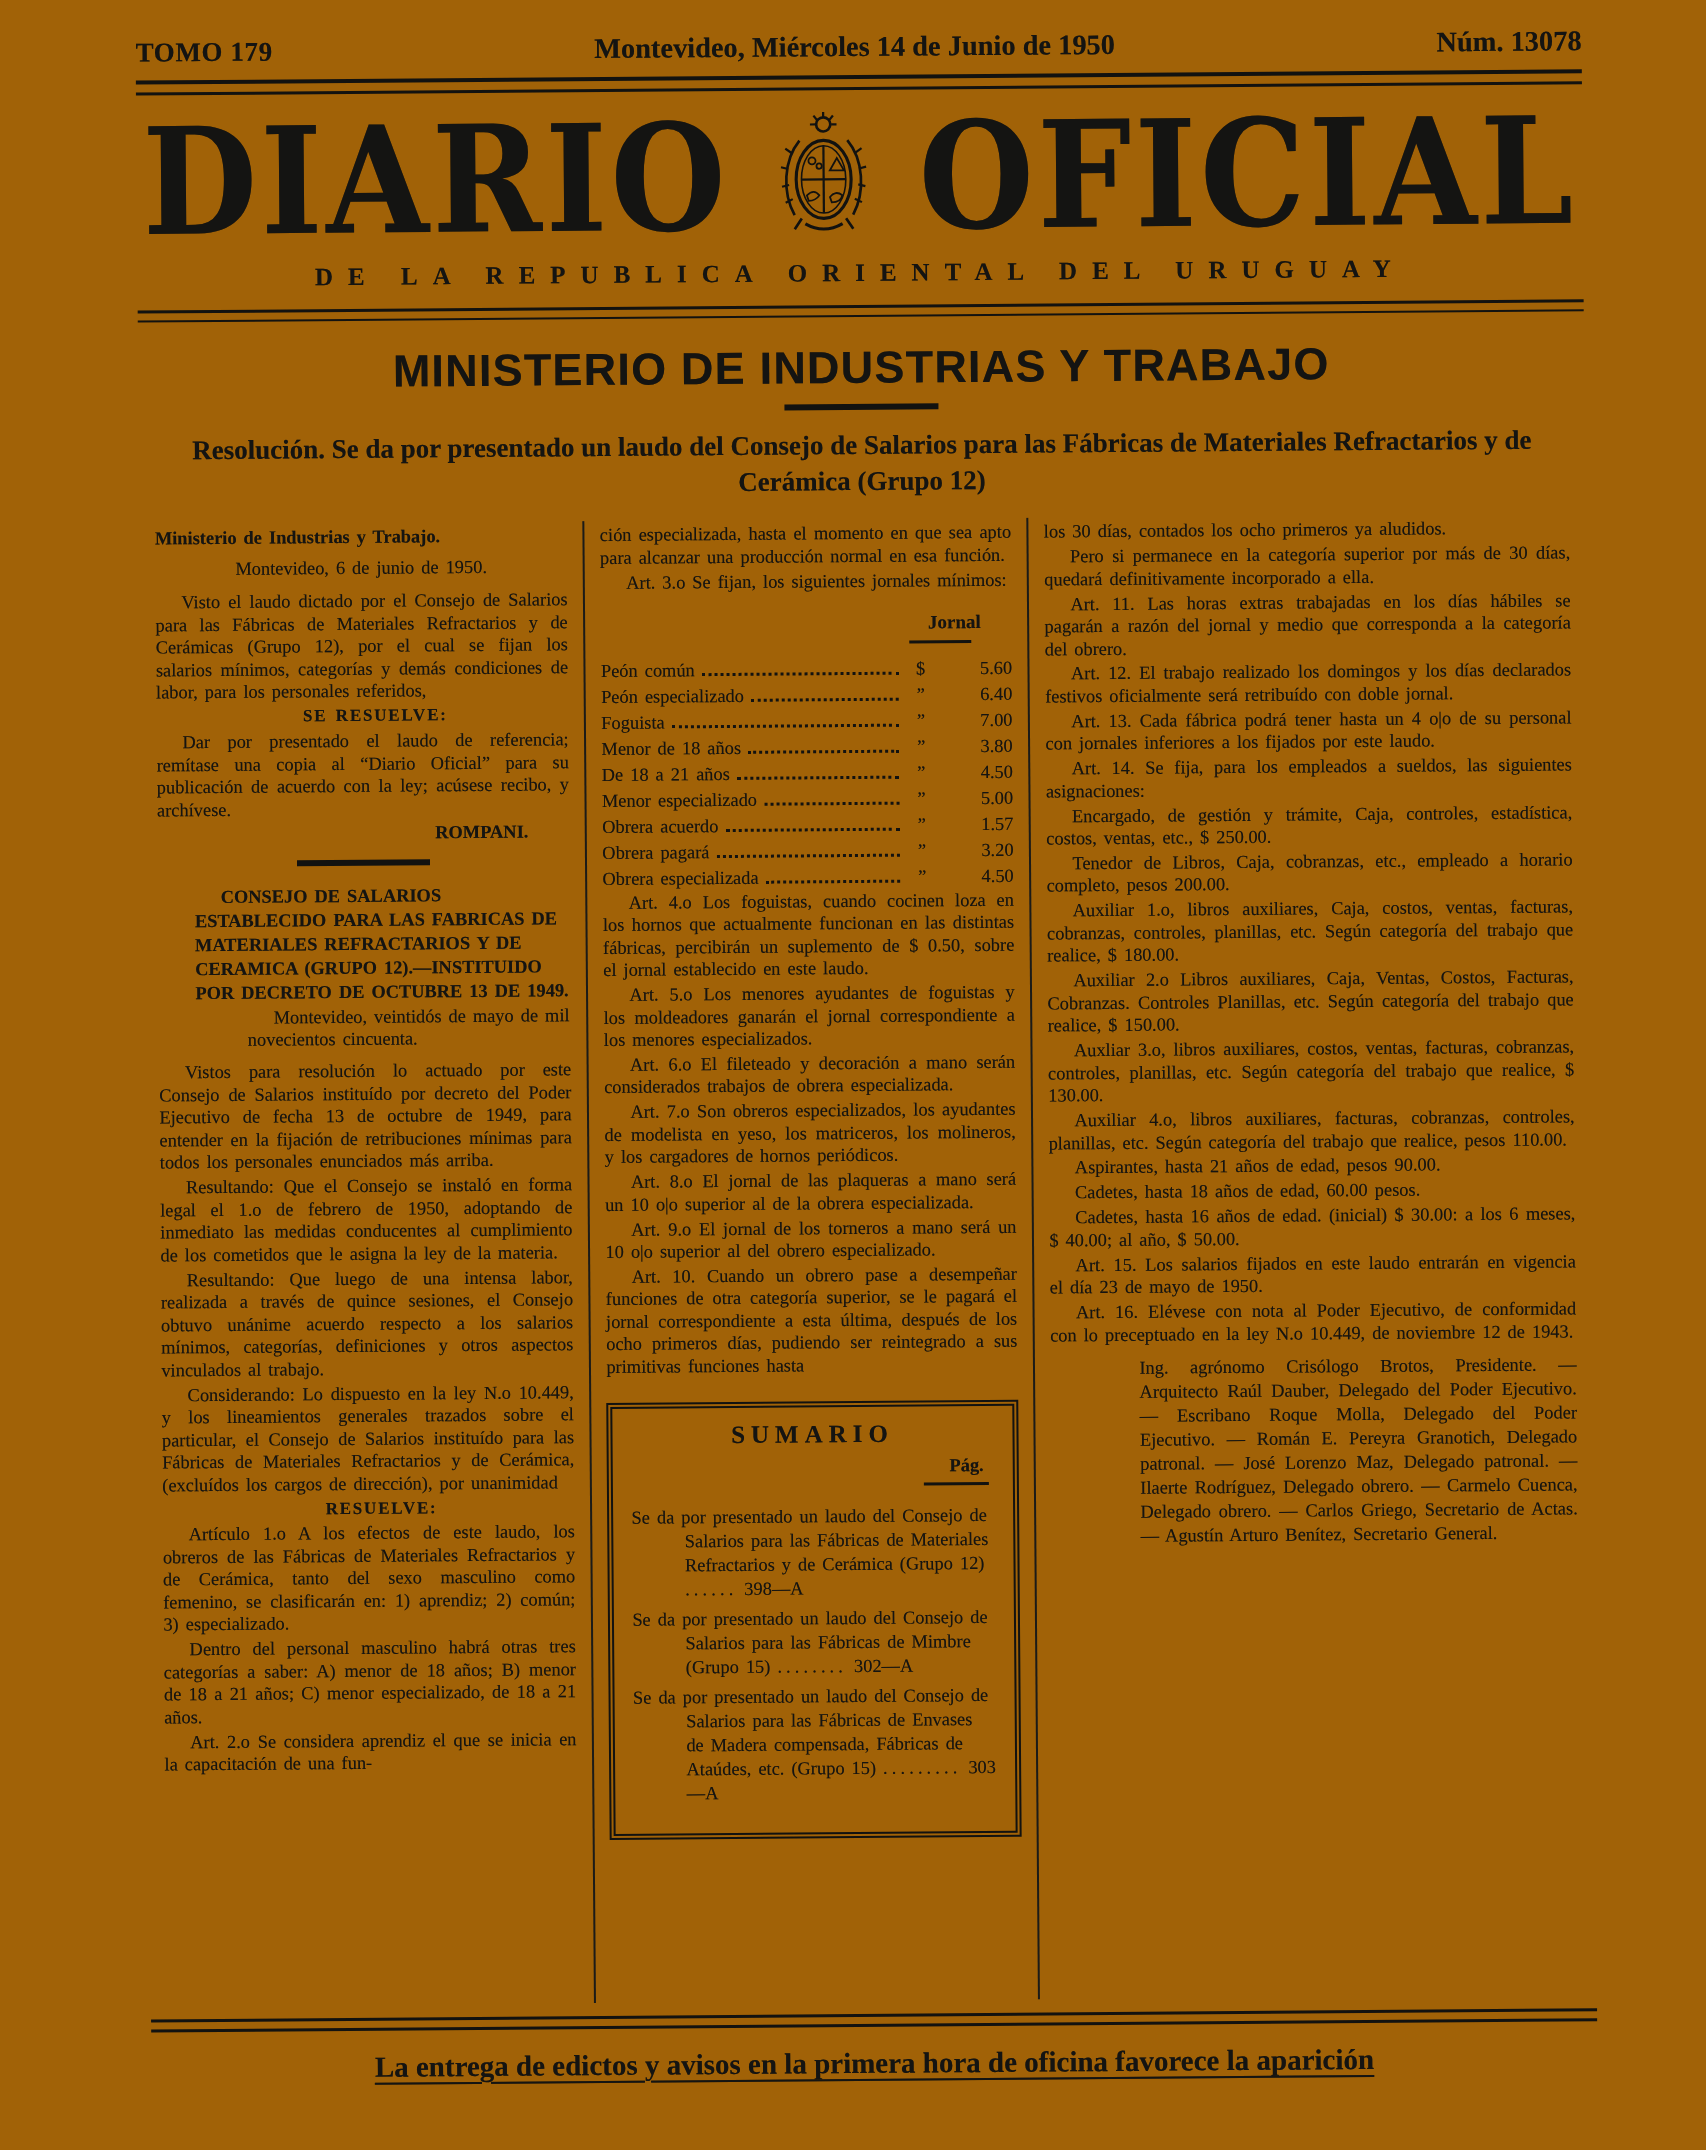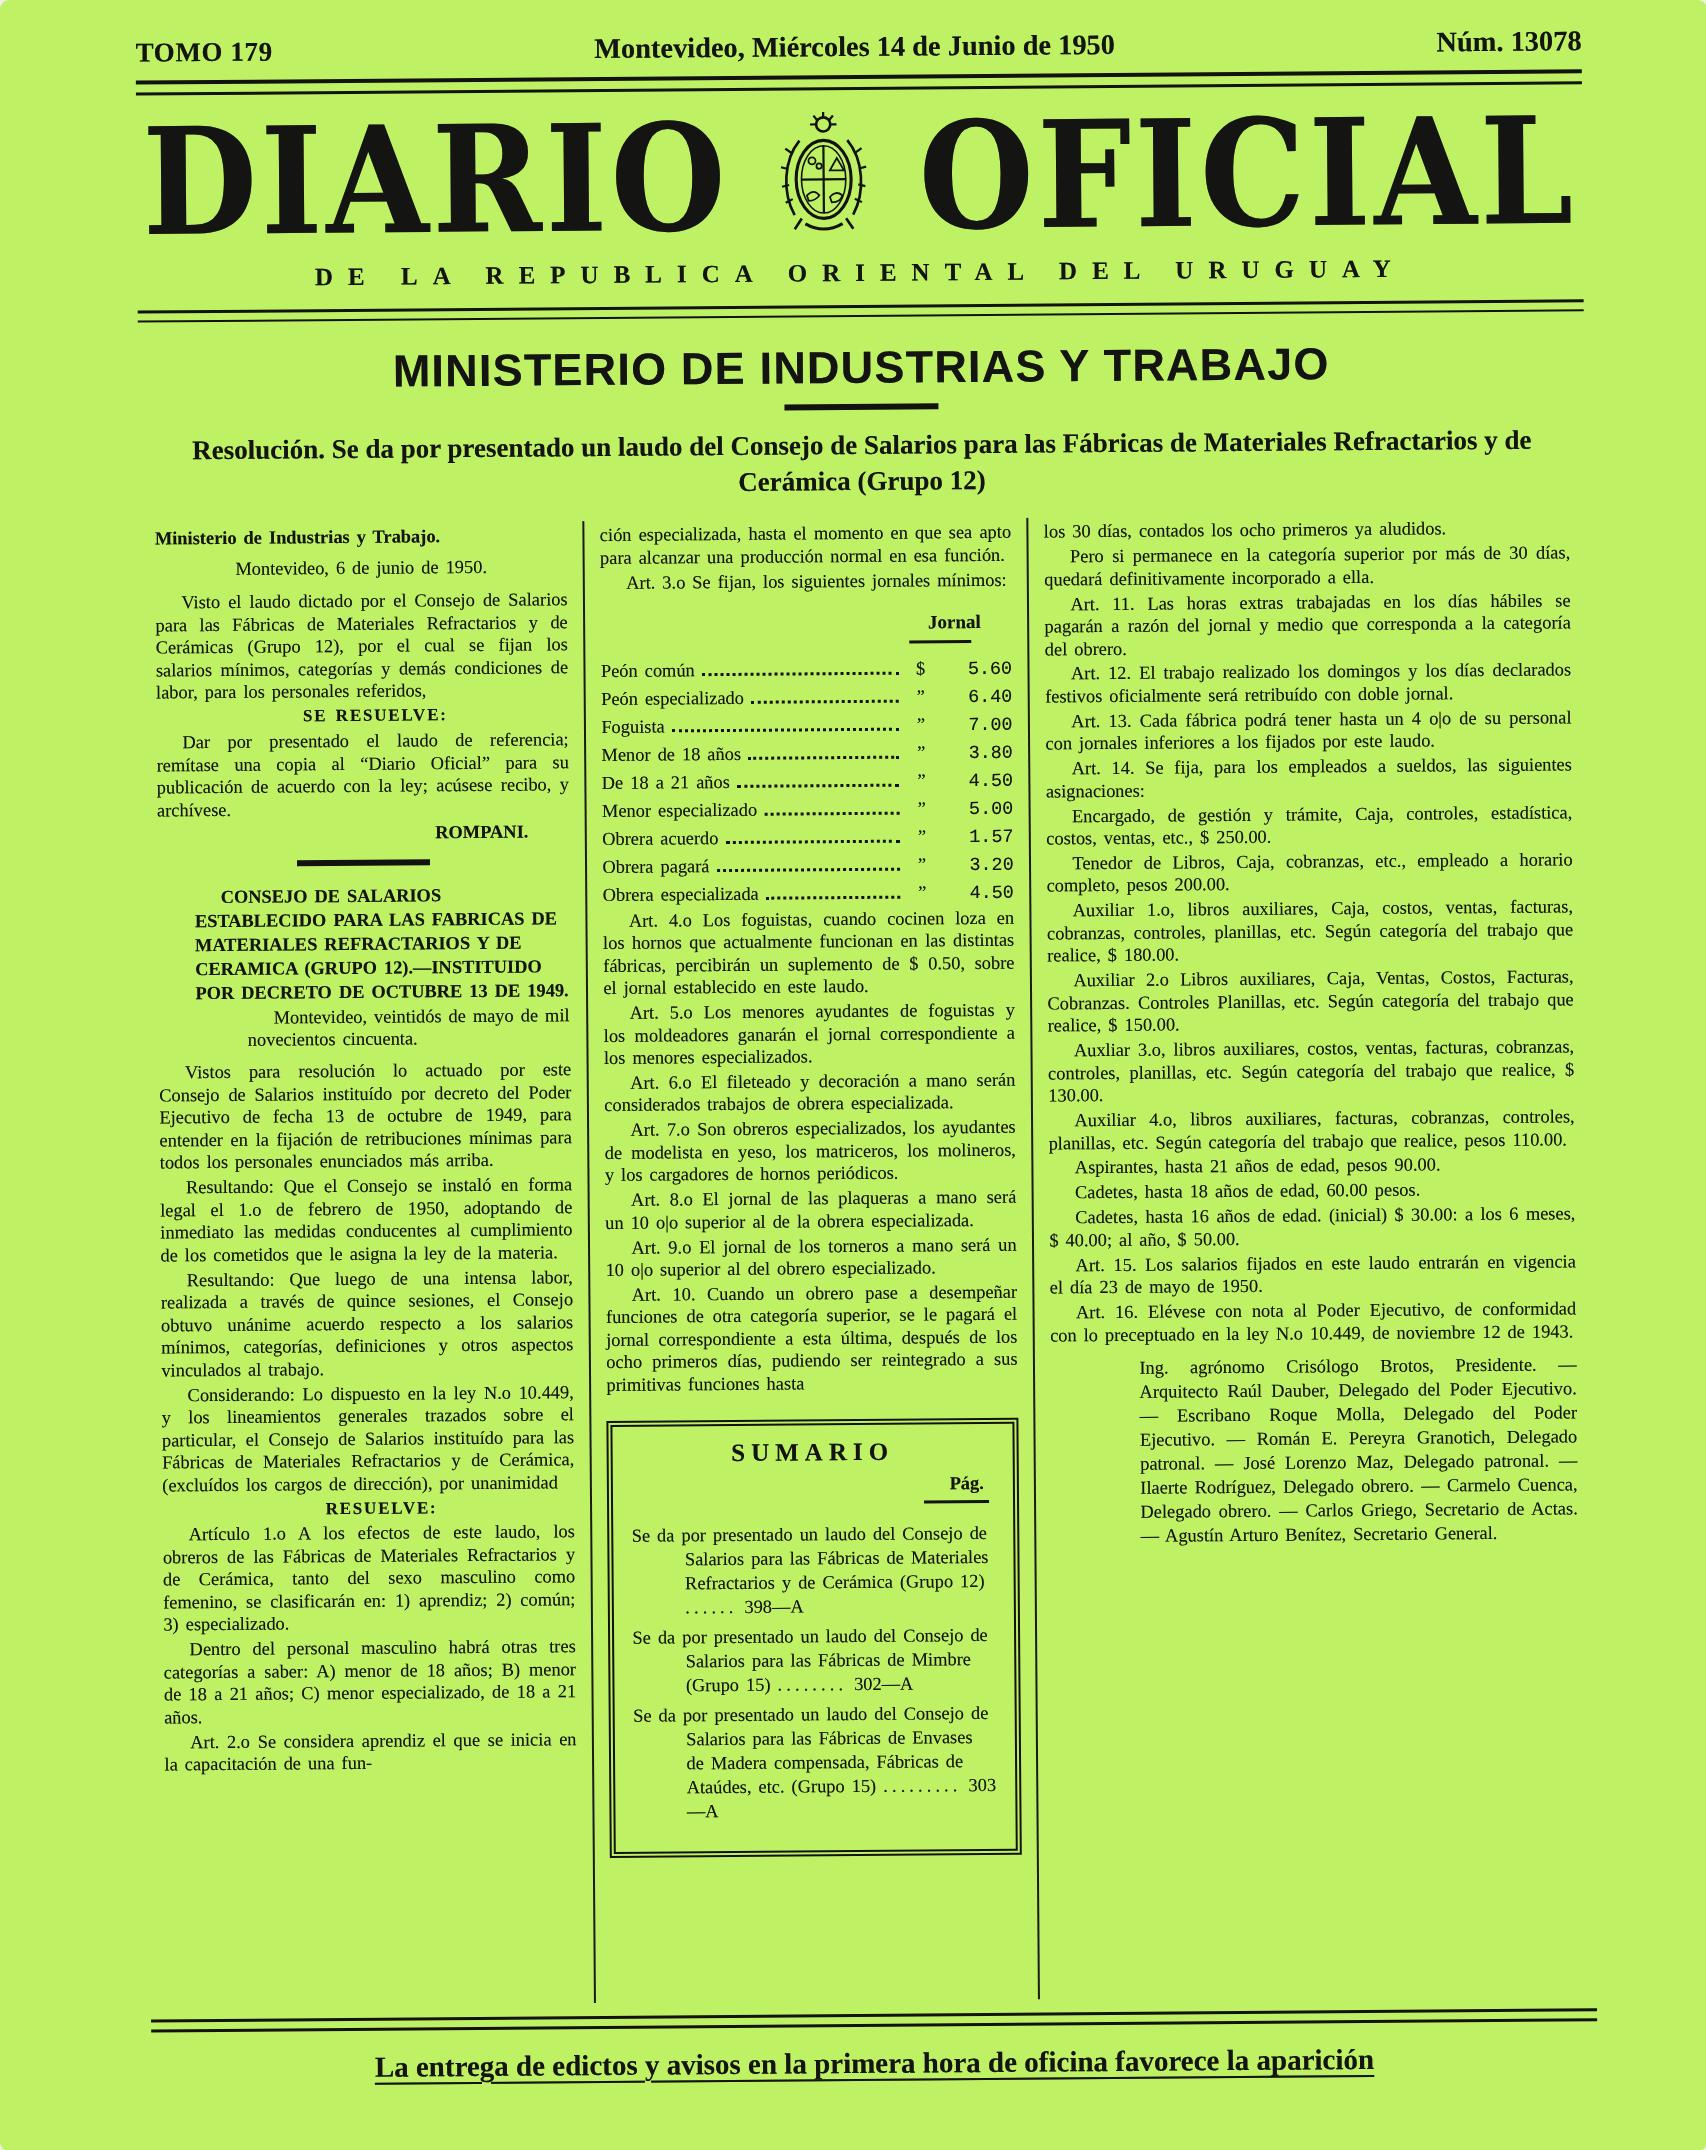--- a/index.html
+++ b/index.html
@@ -1,22 +1,21 @@
 <!DOCTYPE html>
 <html style="font-size:9.5px"><head>
 <meta charset="utf-8">
 <style>
   html, body { margin:0; padding:0; background:#efeeea; }
   body { width:1707px; height:2151px; overflow:hidden; }
   .page {
     position:relative; width:1707px; height:2151px; box-sizing:border-box;
-    background:#bef264; color:#141412;
+    background:#a16207; color:#141412;
     font-family:"Liberation Serif", serif;
     overflow:hidden;
-    border-radius:9px;
   }
   .sheet {
     position:absolute; inset:0; box-sizing:border-box;
     padding:31px 119px 0 142px;
     transform:rotate(-0.45deg); transform-origin:50% 40%;
   }
   .ink { text-shadow:0 0 0.6px rgba(10,10,10,.45); }
 
   
   .topline { display:flex; justify-content:space-between; align-items:baseline; font-weight:bold; }
@@ -54,21 +53,21 @@
                    padding-left:37px; text-indent:-37px; margin:0 0 13px; }
   .hang { padding-left:89px; text-indent:-89px; text-align:left; }
 
   
   .jornal-head { text-align:right; font-weight:bold; font-size:19px; padding-right:31px; margin-top:20px; }
   .jornal-dash { width:62px; height:3px; background:#121210; margin:6px 41px 12px auto; }
   .trow { display:flex; align-items:baseline; line-height:26px; white-space:nowrap; }
   .trow .lbl { flex:0 0 auto; }
   .trow .leader { flex:1 1 auto; margin:0 7.1px 4.7px; border-bottom:3px dotted #121210; height:14.2px; min-width:24px; }
   .trow .sign { flex:0 0 31px; text-align:center; }
-  .trow .val  { flex:0 0 76px; text-align:right;font-family:Liberation Mono, monospace; }
+  .trow .val  { flex:0 0 76px; text-align:right; }
   .after-table { margin-top:13px; }
 
   
   .sumario { border:6.5px double #121210; margin-top:25px; padding:15.4px 18px 21.3px; }
   .sum-title { text-align:center; font-weight:bold; font-size:25px; letter-spacing:6px; }
   .sum-pag { text-align:right; font-weight:bold; font-size:18.4px; padding-right:10.7px; margin-top:9.5px; }
   .sum-pag-rule { width:65px; height:3px; background:#121210; margin:6px 6px 18px auto; }
   .sum-entry { padding-left:53px; text-indent:-53px; margin-bottom:6px; text-align:left; line-height:24px; }
   .sum-dots { letter-spacing:4.1px; }
 

